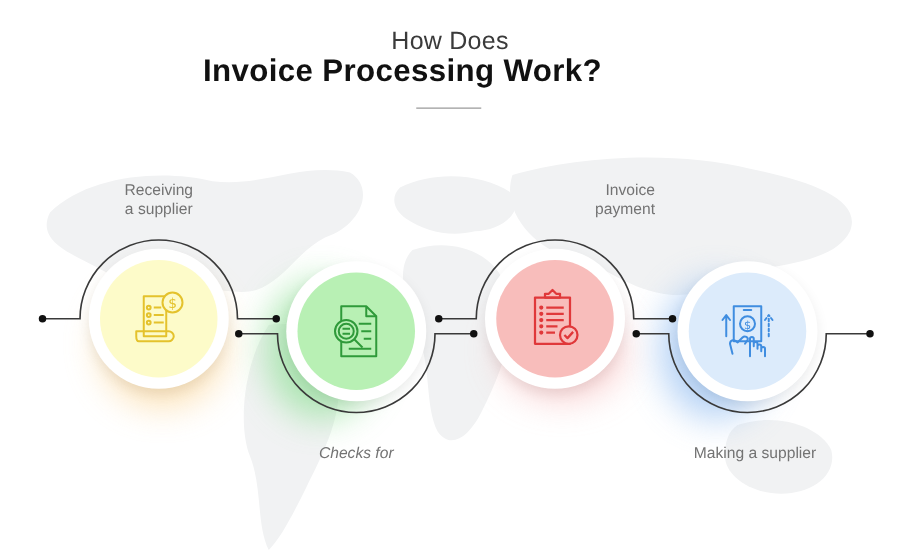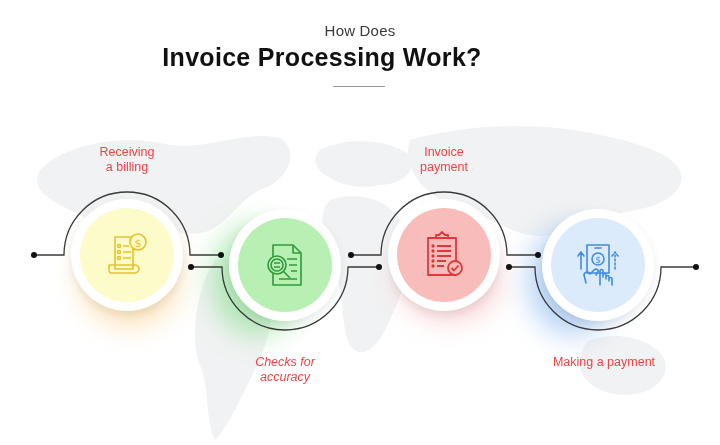--- a/index.html
+++ b/index.html
@@ -4,27 +4,27 @@
   <style>
     html, body { margin: 0; padding: 0; }
     body {
       width: 720px; height: 445px; overflow: hidden; position: relative;
       background: #ffffff;
       font-family: "Liberation Sans", "DejaVu Sans", sans-serif;
       color: #1a1a1a;
     }
     .map-bg { position: absolute; left: 0; top: 90px; width: 720px; height: 355px; z-index: 0; }
     .header { position: absolute; top: 0; left: 0; width: 720px; text-align: center; z-index: 3; }
-    .subtitle { position: absolute; top: 22px; left: 0; width: 720px; font-size: 15px; color: #3a3a3a; letter-spacing: 0.2px; }
+    .subtitle { position: absolute; top: 22px; left: 0; width: 720px; font-size: 20px; color: #3a3a3a; letter-spacing: 0.2px; }
     .title { position: absolute; top: 43px; left: 0; width: 644px; font-size: 25px; font-weight: bold; color: #111; letter-spacing: 0.3px; }
     .title-rule { position: absolute; top: 86px; left: 333px; width: 52px; height: 1px; background: #9a9a9a; }
     .flow { position: absolute; left: 0; top: 0; width: 720px; height: 445px; z-index: 2; }
     .step-label {
       position: absolute; width: 160px; text-align: center; font-size: 12.5px; line-height: 15px;
-      color: #ef4444; z-index: 3;
+      color: #737373; z-index: 3;
     }
     .glow { position: absolute; border-radius: 50%; filter: blur(14px); z-index: 1; }
     .disc {
       position: absolute; width: 112px; height: 112px; border-radius: 50%;
       background: #ffffff; box-shadow: 0 4px 10px rgba(0,0,0,0.08); z-index: 2;
     }
     .disc-inner {
       position: absolute; left: 9px; top: 9px; width: 94px; height: 94px; border-radius: 50%;
       display: flex; align-items: center; justify-content: center;
     }
@@ -73,21 +73,21 @@
     <circle cx="351" cy="255" r="3"></circle>
     <circle cx="379" cy="267" r="3"></circle>
     <circle cx="538" cy="255" r="3"></circle>
     <circle cx="509" cy="267" r="3"></circle>
     <circle cx="696" cy="267" r="3"></circle>
   </g>
 </svg>
 
 <div class="step-label" style="left:47px;top:145px;">
   <div>Receiving</div>
-  <div>a billing</div>
+  <div>a supplier</div>
 </div>
 <div class="disc" style="left:71px;top:199px;">
   <div class="disc-inner" style="background:#fdfbc9;">
     <svg viewBox="0 0 52 52" fill="none" stroke="#e4c22c" stroke-width="1.6" stroke-linejoin="round">
       <path d="M14 8 H32 V40 H14 Z"></path>
       <circle cx="18" cy="17" r="1.5"></circle>
         <circle cx="18" cy="23" r="1.5"></circle>
         <circle cx="18" cy="29" r="1.5"></circle>
       <path d="M22 17 H28 M22 23 H30 M22 29 H30"></path>
       <path d="M8 36 H34 C36 36 38 38 38 40 C38 42 36 44 34 44 H10 C8 44 8 42 8 40 Z"></path>
@@ -105,24 +105,23 @@
       <path d="M28 20 H38 M30 26 H38 M32 32 H38 M20 40 H38"></path>
       <circle cx="18" cy="26" r="9" fill="#b8f0b4"></circle>
       <circle cx="18" cy="26" r="6"></circle>
       <path d="M15 24 H21 M15 28 H21"></path>
       <path d="M24 32 L31 39"></path>
     </svg>
   </div>
 </div>
 <div class="step-label" style="left:205px;top:355px;font-style:italic;">
   <div>Checks for</div>
-  <div>accuracy</div>
 </div>
 
-<div class="step-label" style="left:364px;top:145px;">
+<div class="step-label" style="left:364px;top:145px;text-align:right;">
   <div>Invoice</div>
   <div>payment</div>
 </div>
 <div class="disc" style="left:388px;top:199px;">
   <div class="disc-inner" style="background:#f8bdbb;">
     <svg viewBox="0 0 52 52" fill="none" stroke="#e0383a" stroke-width="1.8" stroke-linejoin="round">
       <path d="M10 9 H38 V46 H10 Z"></path>
       <path d="M18 9 V6 H21 L24 3 L27 6 H30 V9 Z"></path>
       <circle cx="15" cy="17" r="0.8" fill="#e0383a"></circle>
         <circle cx="15" cy="22" r="0.8" fill="#e0383a"></circle>
@@ -144,14 +143,14 @@
       <circle cx="26" cy="20" r="6"></circle>
       <text x="26" y="24" font-size="9" text-anchor="middle" fill="#3f8de0" stroke="none" font-family="DejaVu Sans, sans-serif">$</text>
       <path d="M9 30 V14 M6 17 L9 13 L12 17"></path>
       <path d="M43 30 V14 M40 17 L43 13 L46 17" stroke-dasharray="2 2"></path>
       <path d="M14 44 L12 36 C12 33 16 32 18 35 L22 31 C24 29 27 31 26 33 L24 36"></path>
       <path d="M28 46 V32 C28 30 31 30 31 32 V38 M31 36 C31 34 34 34 34 36 V40 M34 38 C34 36 37 36 37 38 V42 M37 40 C37 38 40 38 40 40 V46"></path>
     </svg>
   </div>
 </div>
 <div class="step-label" style="left:524px;top:355px;">
-  <div>Making a payment</div>
+  <div>Making a supplier</div>
 </div>
 
 </body></html>

